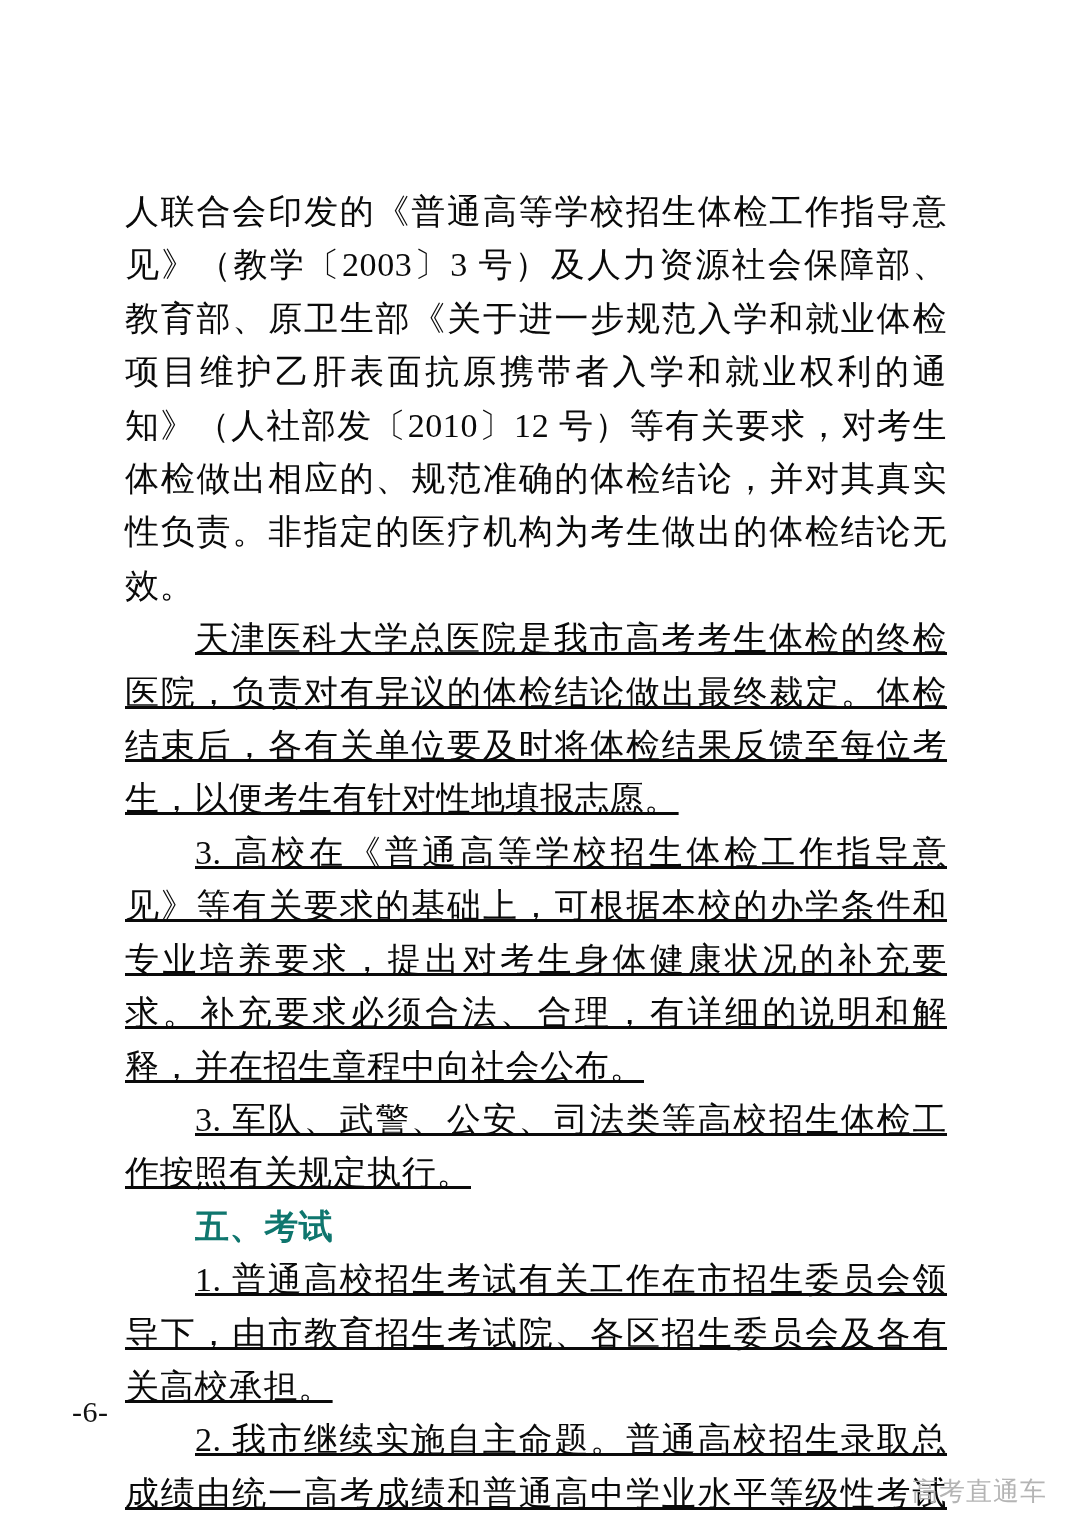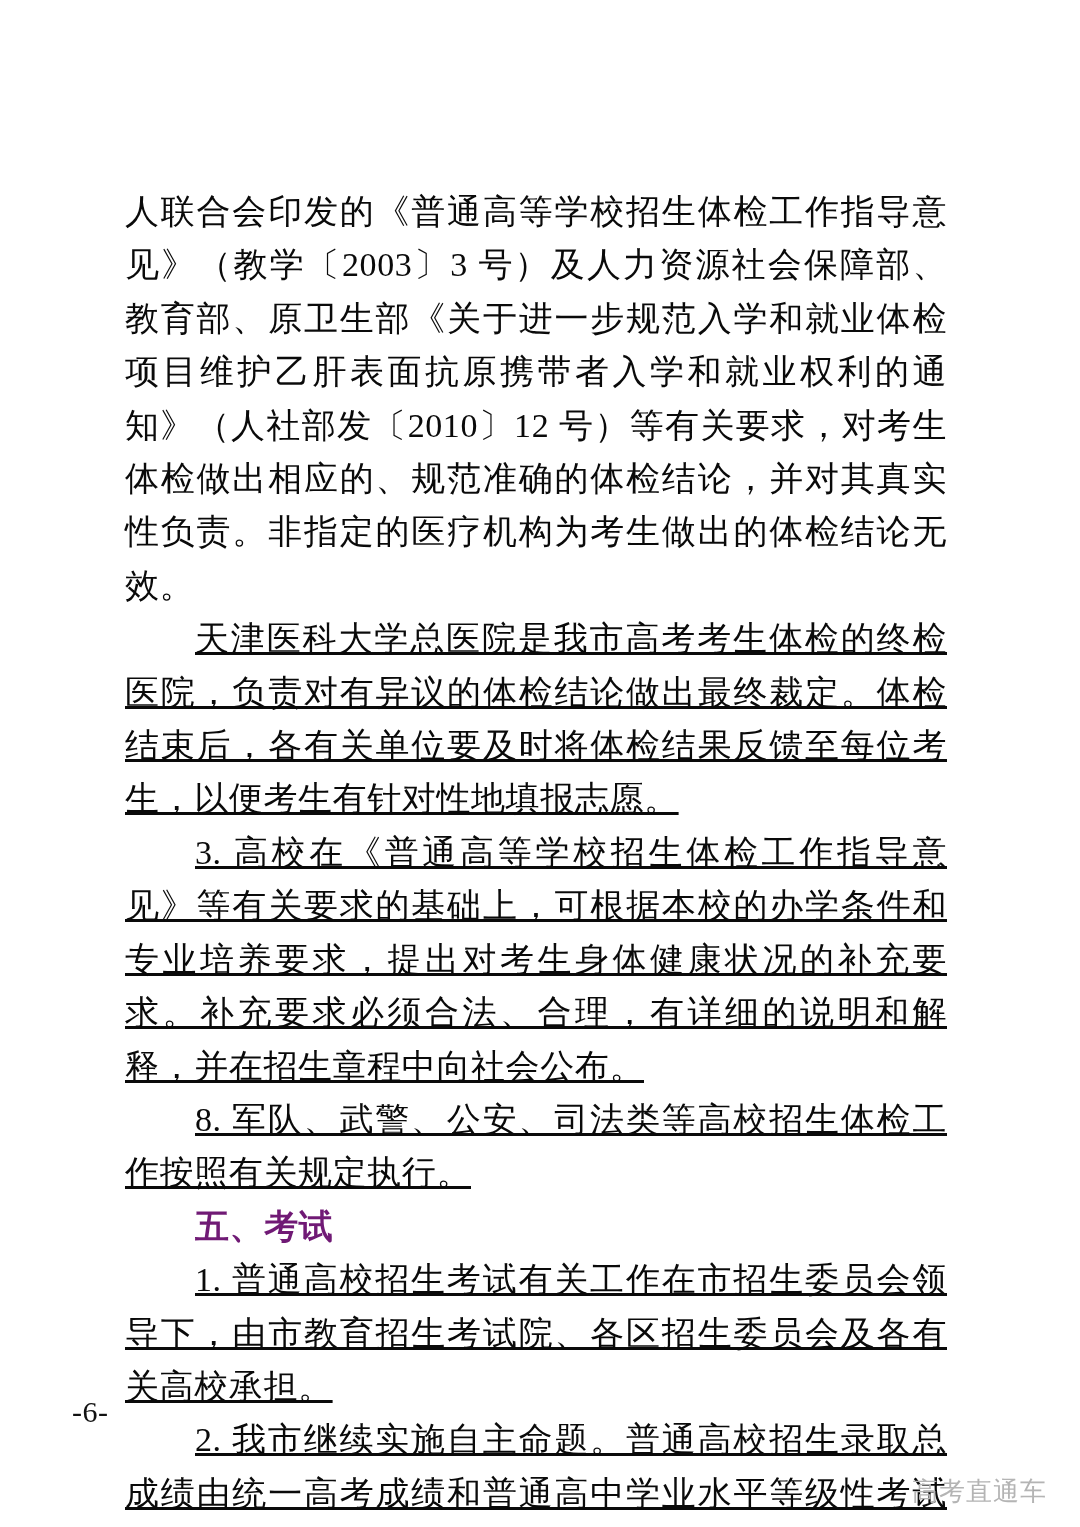--- a/index.html
+++ b/index.html
@@ -40,21 +40,21 @@
     text-indent: 70px;
     text-decoration: underline;
   }
   .para.noindent {
     text-indent: 0;
   }
   .heading {
     margin: 0;
     font-size: 34px;
     line-height: 53.4px;
-    color: #701a75;
+    color: #0f766e;
     font-weight: bold;
     text-indent: 70px;
     letter-spacing: 0.6px;
     font-family: "Liberation Sans", "DejaVu Sans", sans-serif;
   }
   .page-number {
     position: absolute;
     left: 72px;
     top: 1395px;
     font-size: 30px;
@@ -79,21 +79,21 @@
 <div class="page">
 
   <div class="content">
 
     <p class="para noindent">人联合会印发的《普通高等学校招生体检工作指导意见》（教学〔2003〕3 号）及人力资源社会保障部、教育部、原卫生部《关于进一步规范入学和就业体检项目维护乙肝表面抗原携带者入学和就业权利的通知》（人社部发〔2010〕12 号）等有关要求，对考生体检做出相应的、规范准确的体检结论，并对其真实性负责。非指定的医疗机构为考生做出的体检结论无效。</p>
 
     <p class="para indent">天津医科大学总医院是我市高考考生体检的终检医院，负责对有异议的体检结论做出最终裁定。体检结束后，各有关单位要及时将体检结果反馈至每位考生，以便考生有针对性地填报志愿。</p>
 
     <p class="para indent">3. 高校在《普通高等学校招生体检工作指导意见》等有关要求的基础上，可根据本校的办学条件和专业培养要求，提出对考生身体健康状况的补充要求。补充要求必须合法、合理，有详细的说明和解释，并在招生章程中向社会公布。</p>
 
-    <p class="para indent">8. 军队、武警、公安、司法类等高校招生体检工作按照有关规定执行。</p>
+    <p class="para indent">3. 军队、武警、公安、司法类等高校招生体检工作按照有关规定执行。</p>
 
     <p class="heading">五、考试</p>
 
     <p class="para indent">1. 普通高校招生考试有关工作在市招生委员会领导下，由市教育招生考试院、各区招生委员会及各有关高校承担。</p>
 
     <p class="para indent">2. 我市继续实施自主命题。普通高校招生录取总成绩由统一高考成绩和普通高中学业水平等级性考试成绩构成。高考及等级性考试各科目均以教育部制定的《普通高中课程标准( 2017</p>
 
   </div>
 
   <div class="page-number">-6-</div>

